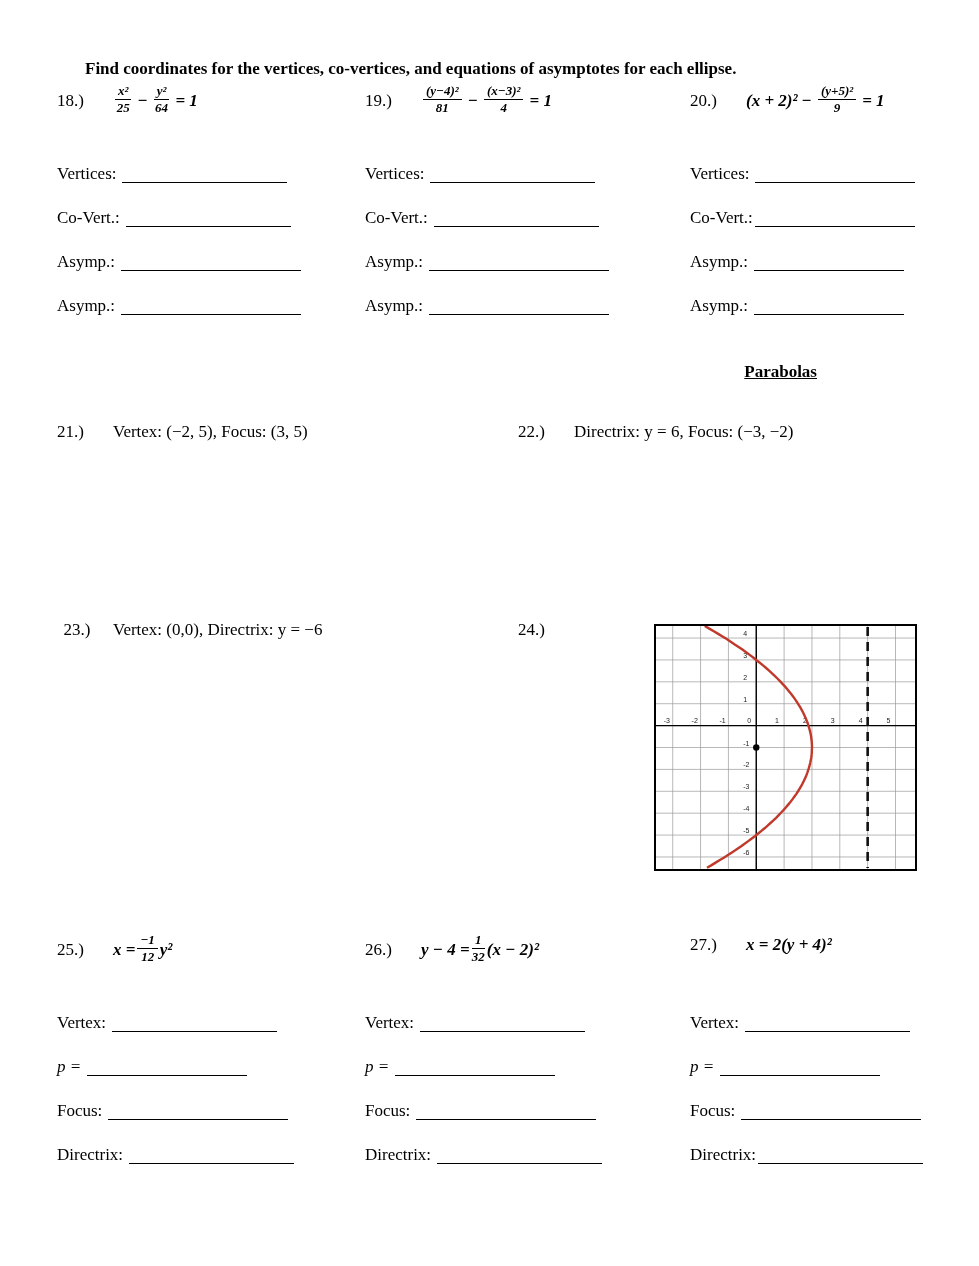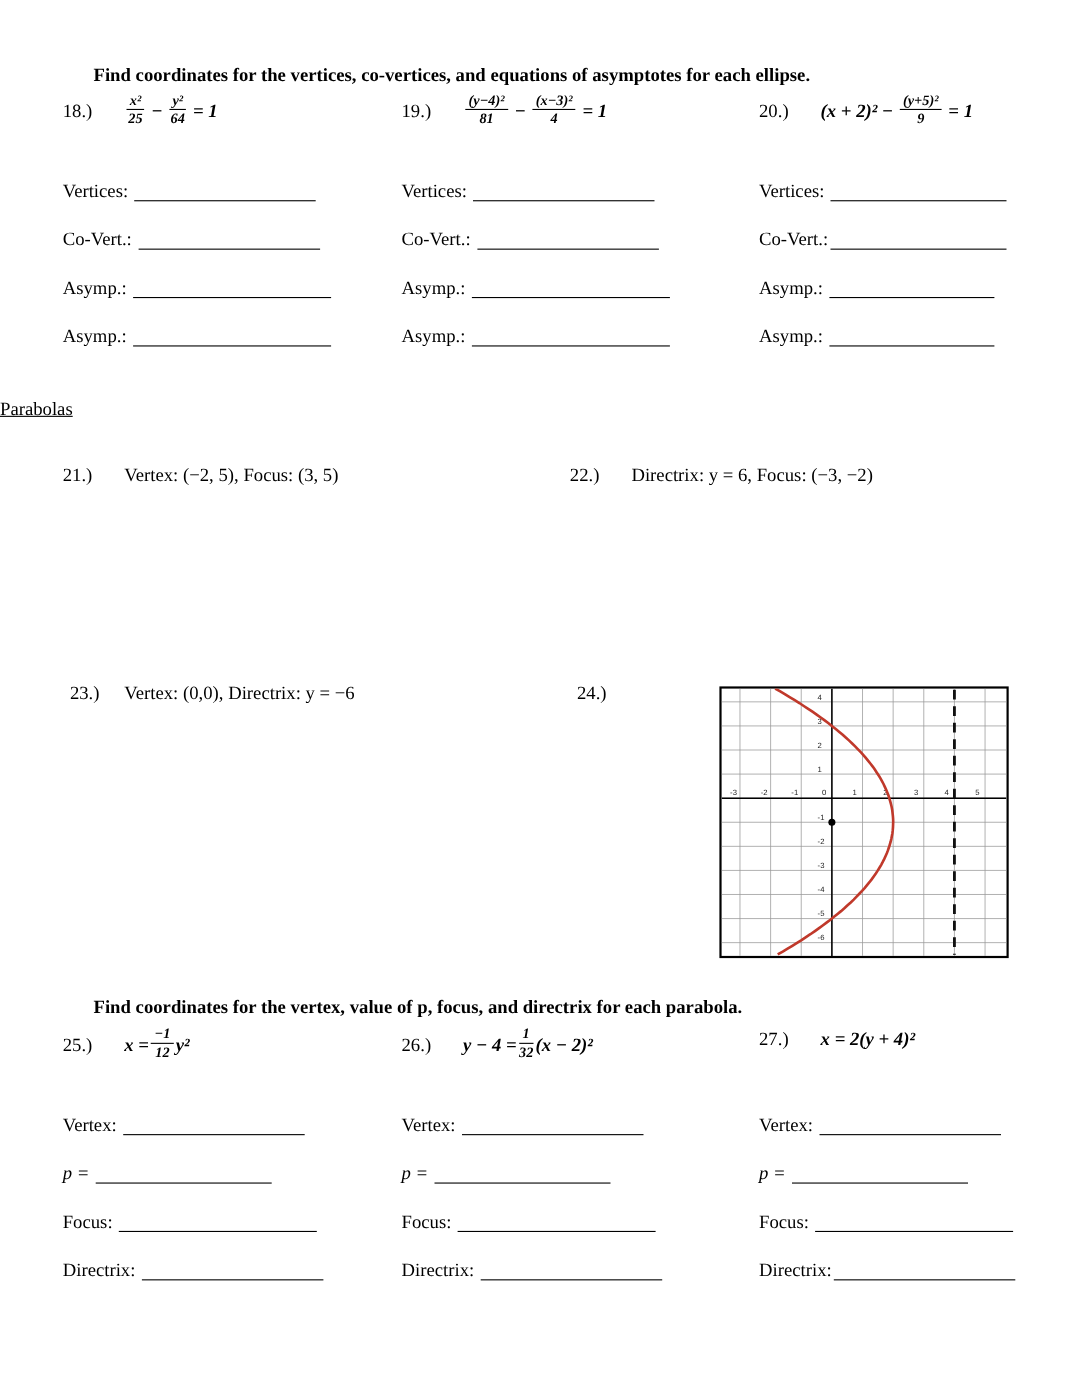--- a/index.html
+++ b/index.html
@@ -15,22 +15,22 @@
   .op{margin:0 4px;}
   .col{position:absolute;width:320px;}
   .c1{left:57px;} .c2{left:365px;} .c3{left:690px;}
   .cA{top:86px;} .cB{top:935px;}
   .row{position:absolute;left:0;white-space:nowrap;}
   .ra1{top:78px;} .ra2{top:122px;} .ra3{top:166px;} .ra4{top:210px;}
   .blank{display:inline-block;border-bottom:1.2px solid #000;height:0.9em;
          vertical-align:-4px;margin-left:6px;}
   .w150{width:150px;} .w160{width:160px;} .w165{width:165px;} .w180{width:180px;}
   .ital{font-style:italic;}
-  .parab-title{position:absolute;top:362px;left:0;width:817px;text-align:left;
-               font-weight:normal;text-decoration:underline;}
+  .parab-title{position:absolute;top:362px;left:0;width:817px;text-align:right;
+               font-weight:bold;text-decoration:underline;}
   .prow{position:absolute;white-space:nowrap;}
   .graphbox{position:absolute;left:654px;top:624px;width:259px;height:243px;
             border:2px solid #000;background:#fff;}
 </style>
 </head>
 <body>
 
 <div class="page">
 
   <div class="heading" style="left:57px;top:59px;">Find coordinates for the vertices, co-vertices, and equations of asymptotes for each ellipse.</div>
@@ -64,21 +64,21 @@
   <div class="prow" style="left:57px;top:422px;">
     <span class="pnum">21.)</span><span>Vertex: (−2, 5), Focus: (3, 5)</span>
   </div>
   <div class="prow" style="left:518px;top:422px;">
     <span class="pnum">22.)</span><span>Directrix: y = 6, Focus: (−3, −2)</span>
   </div>
 
   <div class="prow" style="left:57px;top:620px;text-align:center;">
     <span class="pnum">23.)</span><span>Vertex: (0,0), Directrix: y = −6</span>
   </div>
-  <div class="prow" style="left:518px;top:620px;text-align:center;">
+  <div class="prow" style="left:518px;top:620px;">
     <span class="pnum">24.)</span>
   </div>
 
   <div class="graphbox">
     <svg id="graph-svg" width="259" height="243">
         <line x1="16.70967741935484" y1="0" x2="16.70967741935484" y2="243" stroke="#9a9a9a" stroke-width="0.7"></line>
         <line x1="44.55913978494623" y1="0" x2="44.55913978494623" y2="243" stroke="#9a9a9a" stroke-width="0.7"></line>
         <line x1="72.40860215053763" y1="0" x2="72.40860215053763" y2="243" stroke="#9a9a9a" stroke-width="0.7"></line>
         <line x1="100.25806451612902" y1="0" x2="100.25806451612902" y2="243" stroke="#9a9a9a" stroke-width="0.7"></line>
         <line x1="128.10752688172042" y1="0" x2="128.10752688172042" y2="243" stroke="#9a9a9a" stroke-width="0.7"></line>
@@ -117,21 +117,20 @@
         <text x="87.25806451612902" y="163.2837837837838" font-size="7" fill="#222" font-family="Liberation Sans, sans-serif">-3</text>
         <text x="87.25806451612902" y="185.1756756756757" font-size="7" fill="#222" font-family="Liberation Sans, sans-serif">-4</text>
         <text x="87.25806451612902" y="207.06756756756758" font-size="7" fill="#222" font-family="Liberation Sans, sans-serif">-5</text>
         <text x="87.25806451612902" y="228.95945945945948" font-size="7" fill="#222" font-family="Liberation Sans, sans-serif">-6</text>
         <polyline points="48.7,0.0 53.3,2.6 57.8,5.3 62.2,7.9 66.5,10.5 70.7,13.1 74.7,15.8 78.7,18.4 82.6,21.0 86.4,23.6 90.1,26.3 93.7,28.9 97.2,31.5 100.5,34.2 103.8,36.8 107.0,39.4 110.1,42.0 113.1,44.7 116.0,47.3 118.7,49.9 121.4,52.5 124.0,55.2 126.5,57.8 128.9,60.4 131.1,63.0 133.3,65.7 135.4,68.3 137.4,70.9 139.3,73.6 141.0,76.2 142.7,78.8 144.3,81.4 145.8,84.1 147.2,86.7 148.4,89.3 149.6,91.9 150.7,94.6 151.7,97.2 152.5,99.8 153.3,102.5 154.0,105.1 154.6,107.7 155.1,110.3 155.4,113.0 155.7,115.6 155.9,118.2 156.0,120.8 155.9,123.5 155.8,126.1 155.6,128.7 155.3,131.4 154.8,134.0 154.3,136.6 153.7,139.2 152.9,141.9 152.1,144.5 151.2,147.1 150.2,149.7 149.0,152.4 147.8,155.0 146.5,157.6 145.1,160.2 143.5,162.9 141.9,165.5 140.2,168.1 138.3,170.8 136.4,173.4 134.4,176.0 132.2,178.6 130.0,181.3 127.7,183.9 125.2,186.5 122.7,189.1 120.1,191.8 117.4,194.4 114.5,197.0 111.6,199.7 108.6,202.3 105.4,204.9 102.2,207.5 98.9,210.2 95.4,212.8 91.9,215.4 88.3,218.0 84.5,220.7 80.7,223.3 76.7,225.9 72.7,228.6 68.6,231.2 64.3,233.8 60.0,236.4 55.6,239.1 51.0,241.7" fill="none" stroke="#c0392b" stroke-width="2.4"></polyline>
         <line x1="211.6559139784946" y1="1" x2="211.6559139784946" y2="242" stroke="#111" stroke-width="2.6" stroke-dasharray="9 6"></line>
         <circle cx="100.25806451612902" cy="121.5" r="3.2" fill="#000"></circle>
       </svg>
   </div>
 
-  <div class="heading" style="left:57px;top:906px;">Find coordinates for the vertex, value of p, focus, and directrix for each parabola.</div>
 
   <div class="col cB c1">
     <span class="pnum">25.)</span><span class="math"><span>x =</span><span class="frac"><span class="fn">−1</span><span class="fd">12</span></span><span>y²</span></span>
     <div class="row ra1"><span>Vertex:</span><span class="blank w165"></span></div>
     <div class="row ra2"><span class="ital">p =</span><span class="blank w160"></span></div>
     <div class="row ra3"><span>Focus:</span><span class="blank w180"></span></div>
     <div class="row ra4"><span>Directrix:</span><span class="blank w165"></span></div>
   </div>
 
   <div class="col cB c2">

